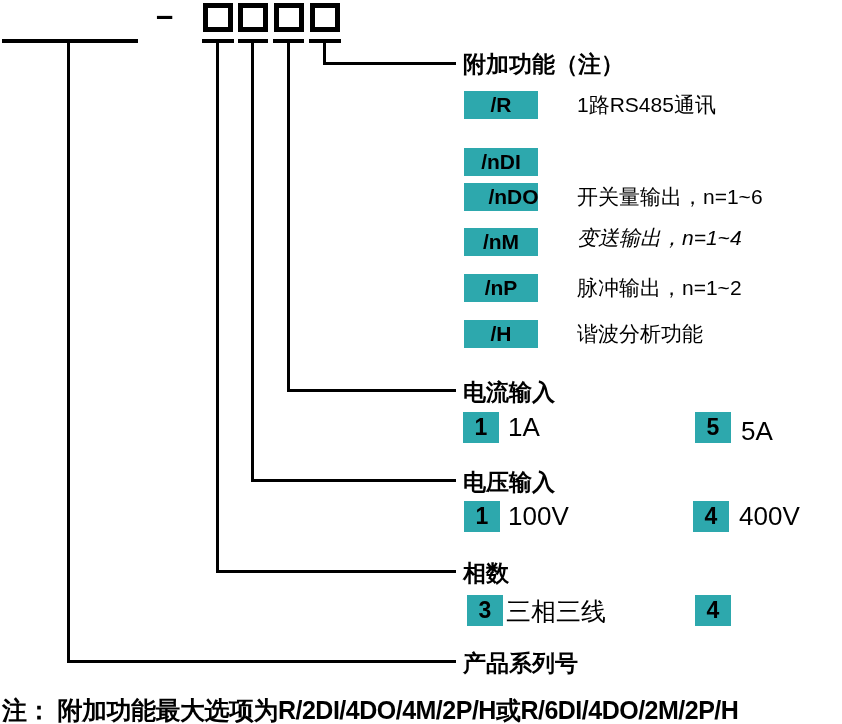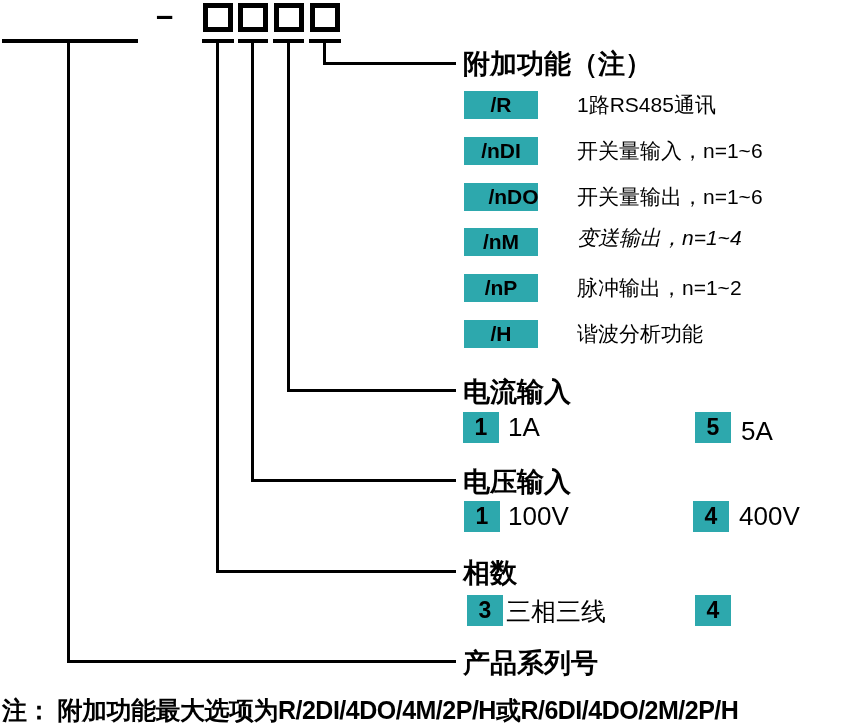--- a/index.html
+++ b/index.html
@@ -4,21 +4,21 @@
 <style>
   html,body{margin:0;padding:0;background:#fff;}
   .page{position:relative;width:842px;height:724px;background:#ffffff;
         font-family:"Liberation Sans","DejaVu Sans",sans-serif;color:#000;overflow:hidden;}
   .model-title{position:absolute;font-size:31px;font-weight:bold;letter-spacing:1px;white-space:nowrap;}
   .dash{position:absolute;font-size:31px;font-weight:bold;}
   .sq{position:absolute;width:30px;height:29px;border:5px solid #000;box-sizing:border-box;background:#fff;}
   .bar{position:absolute;height:4px;background:#000;}
   .vline{position:absolute;width:3px;background:#000;}
   .hline{position:absolute;height:3px;background:#000;}
-  .sec-title{position:absolute;font-size:27px;font-weight:bold;white-space:nowrap;height:26px;line-height:26px;}
+  .sec-title{position:absolute;font-size:23px;font-weight:bold;white-space:nowrap;height:26px;line-height:26px;}
   .badge{position:absolute;background:#2DA8AD;color:#000;display:flex;align-items:center;justify-content:center;
          font-weight:bold;box-sizing:border-box;}
   .codebox{width:74px;height:28px;font-size:21px;}
   .numbox{width:36px;height:31px;font-size:23px;}
   .desc{position:absolute;font-size:21px;white-space:nowrap;height:28px;line-height:28px;}
   .desc-lg{font-size:26px;height:31px;line-height:31px;}
   .desc-cjk{font-size:25px;height:32px;line-height:32px;}
   .note{position:absolute;font-size:25px;font-weight:bold;white-space:nowrap;letter-spacing:-0.5px;}
 </style>
 </head>
@@ -52,22 +52,21 @@
   <div class="hline" style="left:287px;top:389px;width:169px;"></div>
 
   <div class="vline" style="left:323px;top:43px;height:22px;"></div>
   <div class="hline" style="left:323px;top:62px;width:133px;"></div>
 
   <div class="sec-title" style="left:463px;top:51px;">附加功能（注）</div>
 
   <div class="badge codebox" style="left:464px;top:91px;">/R</div>
   <div class="desc" style="left:577px;top:91px;">1路RS485通讯</div>
 
-  <div class="badge codebox" style="left:464px;top:137px;">/nDI</div>
-  <div class="desc" style="left:577px;top:137px;">开关量输入，n=1~6</div>
+  <div class="badge codebox" style="left:464px;top:148px;">/nDI</div>
 
   <div class="badge codebox" style="left:464px;top:183px;padding-left:25px;">/nDO</div>
   <div class="desc" style="left:577px;top:183px;">开关量输出，n=1~6</div>
 
   <div class="badge codebox" style="left:464px;top:228px;">/nM</div>
   <div class="desc" style="left:577px;top:224px;font-style:italic;">变送输出，n=1~4</div>
 
   <div class="badge codebox" style="left:464px;top:274px;">/nP</div>
   <div class="desc" style="left:577px;top:274px;">脉冲输出，n=1~2</div>
 

